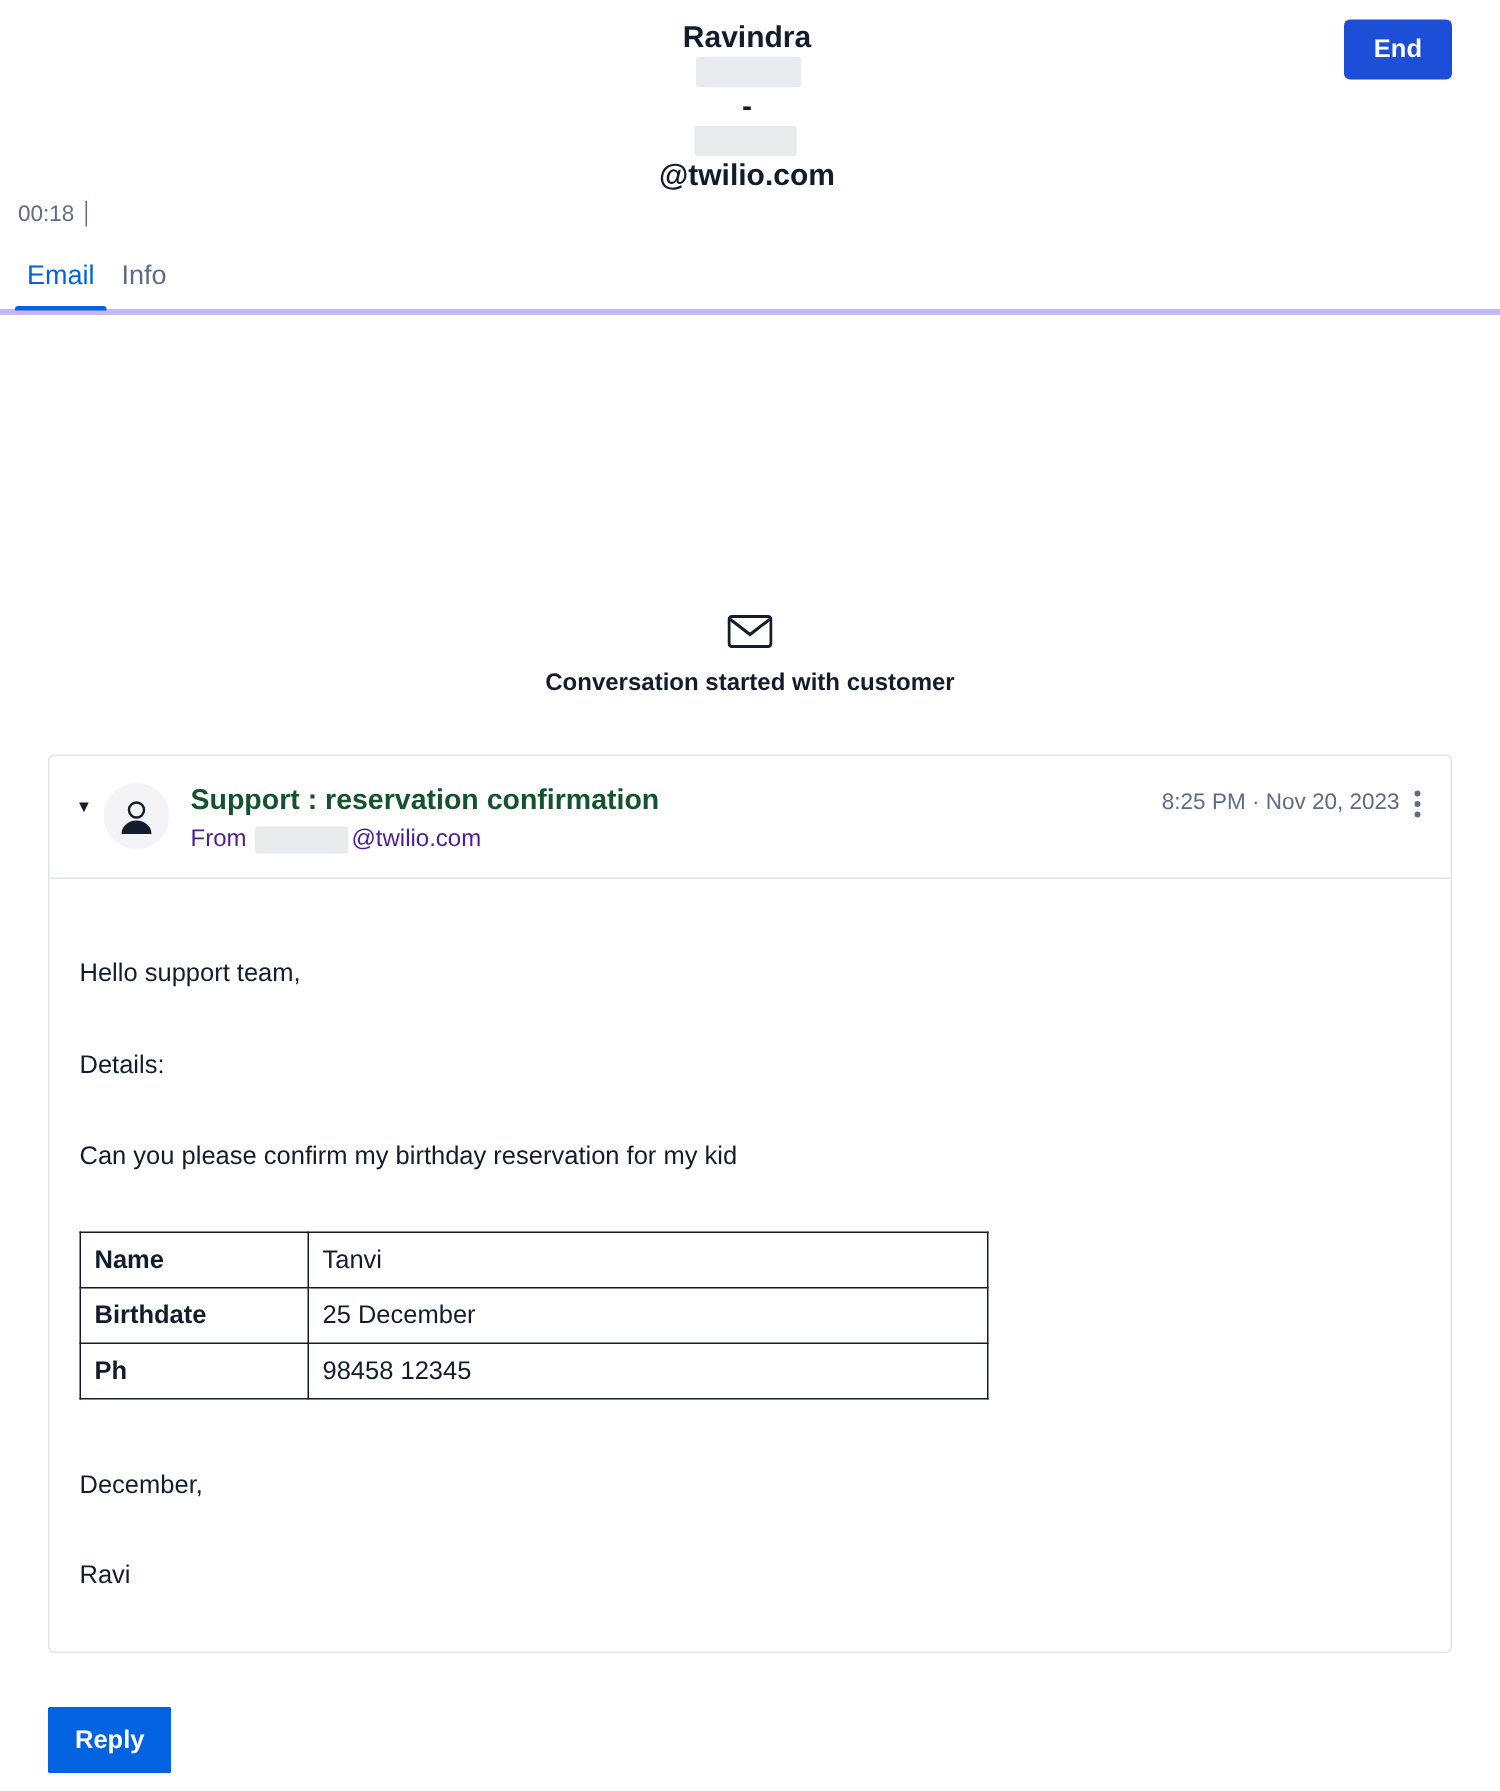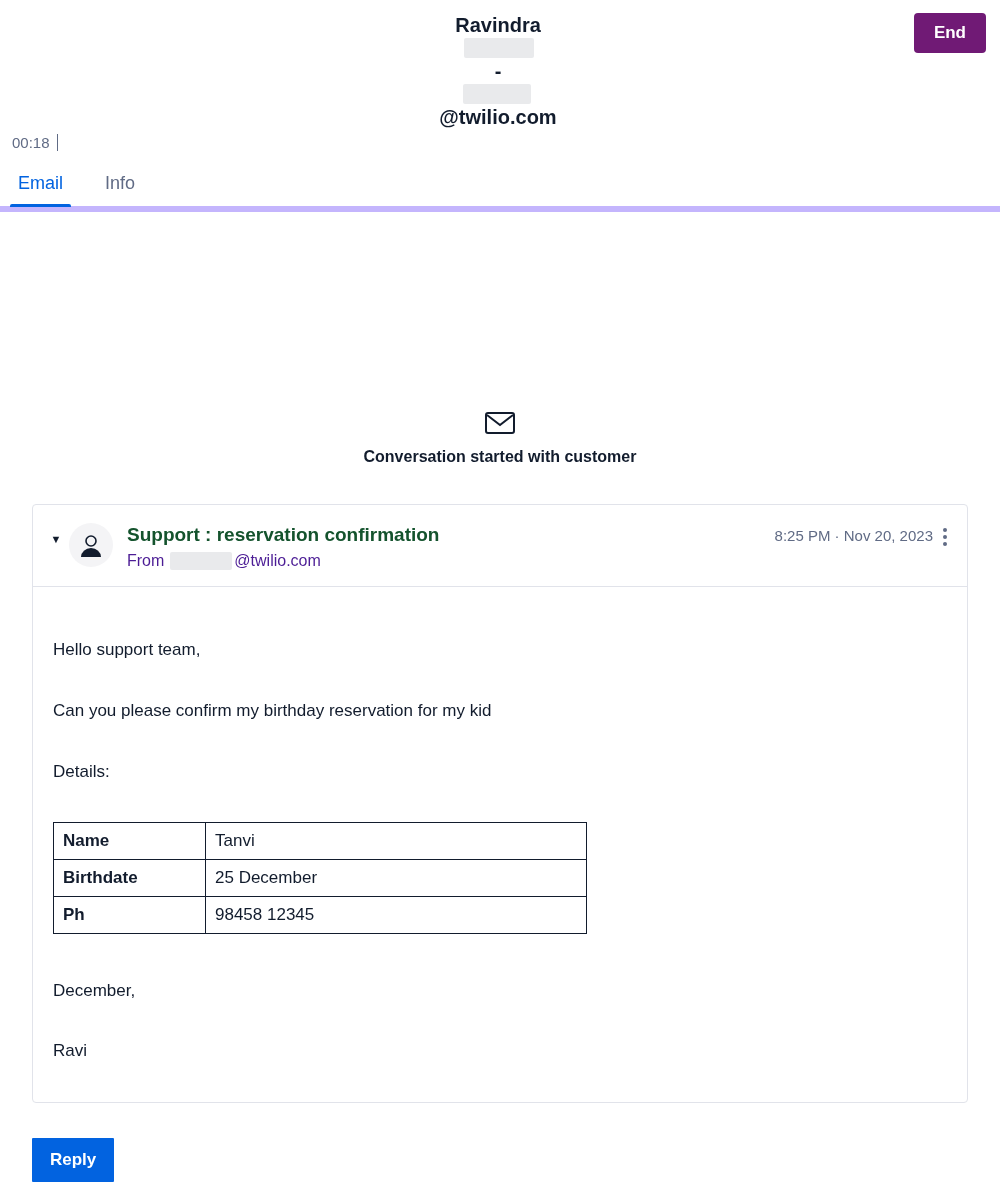--- a/index.html
+++ b/index.html
@@ -51,39 +51,39 @@
   }
   .caret {
     display: inline-block;
     width: 1px;
     height: 17px;
     background: #606b85;
   }
   .end-button {
     position: absolute;
     top: 13px;
-    right: 14px;
-    background: #701a75;
+    right: 32px;
+    background: #1d4ed8;
     color: #fff;
     border: none;
     border-radius: 4px;
     font-size: 17px;
     font-weight: bold;
     padding: 10px 20px;
     cursor: pointer;
     font-family: "Liberation Sans", sans-serif;
     text-align: center;
   }
 
   
   .tabs {
     margin-top: 16px;
-    border-bottom: 6px solid #c4b5fd;
-    display: flex;
-    gap: 26px;
+    border-bottom: 4px solid #c4b5fd;
+    display: flex;
+    gap: 2px;
     padding-left: 10px;
     flex: 0 0 auto;
   }
   .tab {
     font-size: 18px;
     padding: 6px 8px 12px 8px;
     color: #606b85;
     cursor: pointer;
     position: relative;
   }
@@ -192,21 +192,21 @@
     font-size: 17px;
     color: #121c2d;
     line-height: 22px;
   }
   .email-body p { margin: 0 0 39px 0; }
   .email-body p.last { margin-bottom: 0; }
 
   table.details {
     border-collapse: collapse;
     margin: 0 0 36px 0;
-    width: 534px;
+    width: 606px;
   }
   table.details td {
     border: 1px solid #121c2d;
     padding: 7px 9px;
     font-size: 17px;
     vertical-align: top;
   }
   table.details td.k { font-weight: bold; width: 152px; }
 
   .sig { margin-top: 46px; }
@@ -288,22 +288,22 @@
         <div class="email-meta">8:25 PM · Nov 20, 2023</div>
         <div class="kebab">
           <span></span>
             <span></span>
             <span></span>
         </div>
       </div>
 
       <div class="email-body">
         <p>Hello support team,</p>
+        <p>Details:</p>
         <p>Can you please confirm my birthday reservation for my kid</p>
-        <p>Details:</p>
 
         <table class="details">
           <tbody>
             <tr>
               <td class="k">Name</td>
               <td>Tanvi</td>
             </tr>
             <tr>
               <td class="k">Birthdate</td>
               <td>25 December</td>

